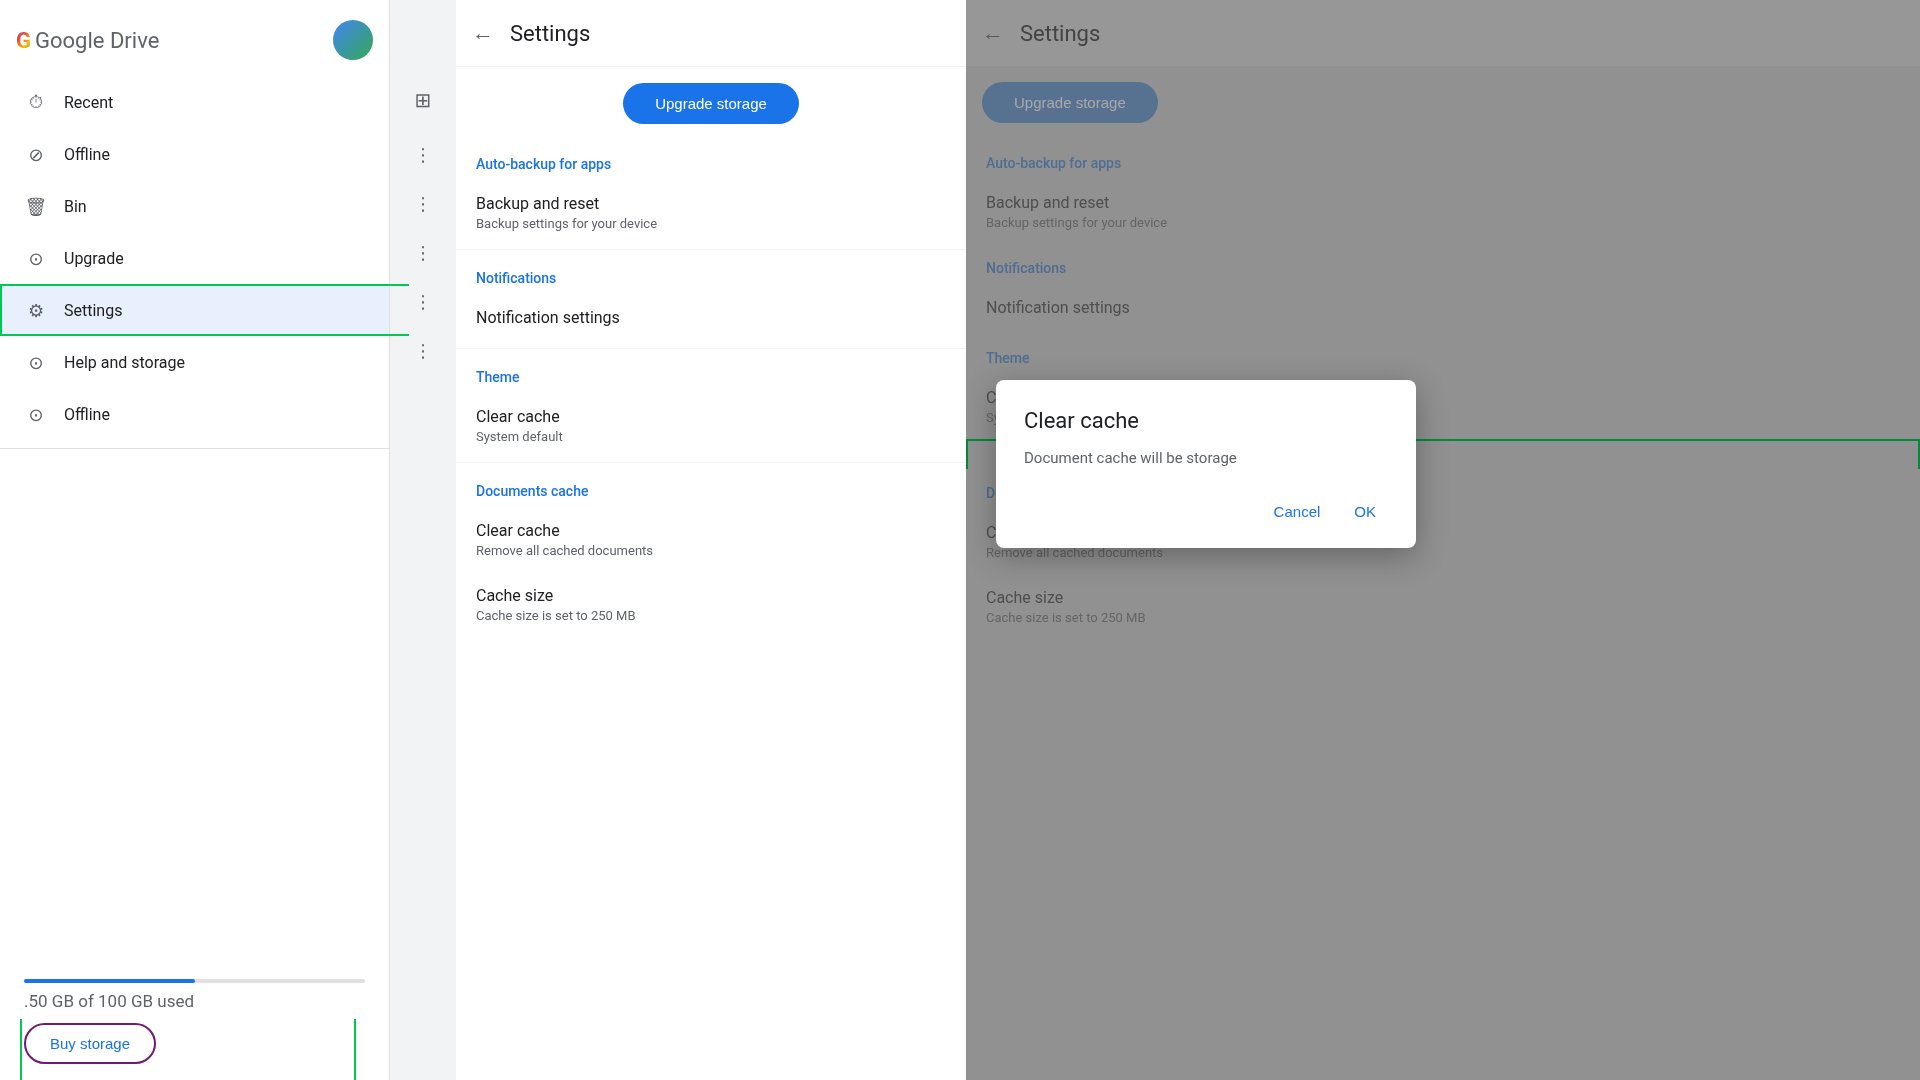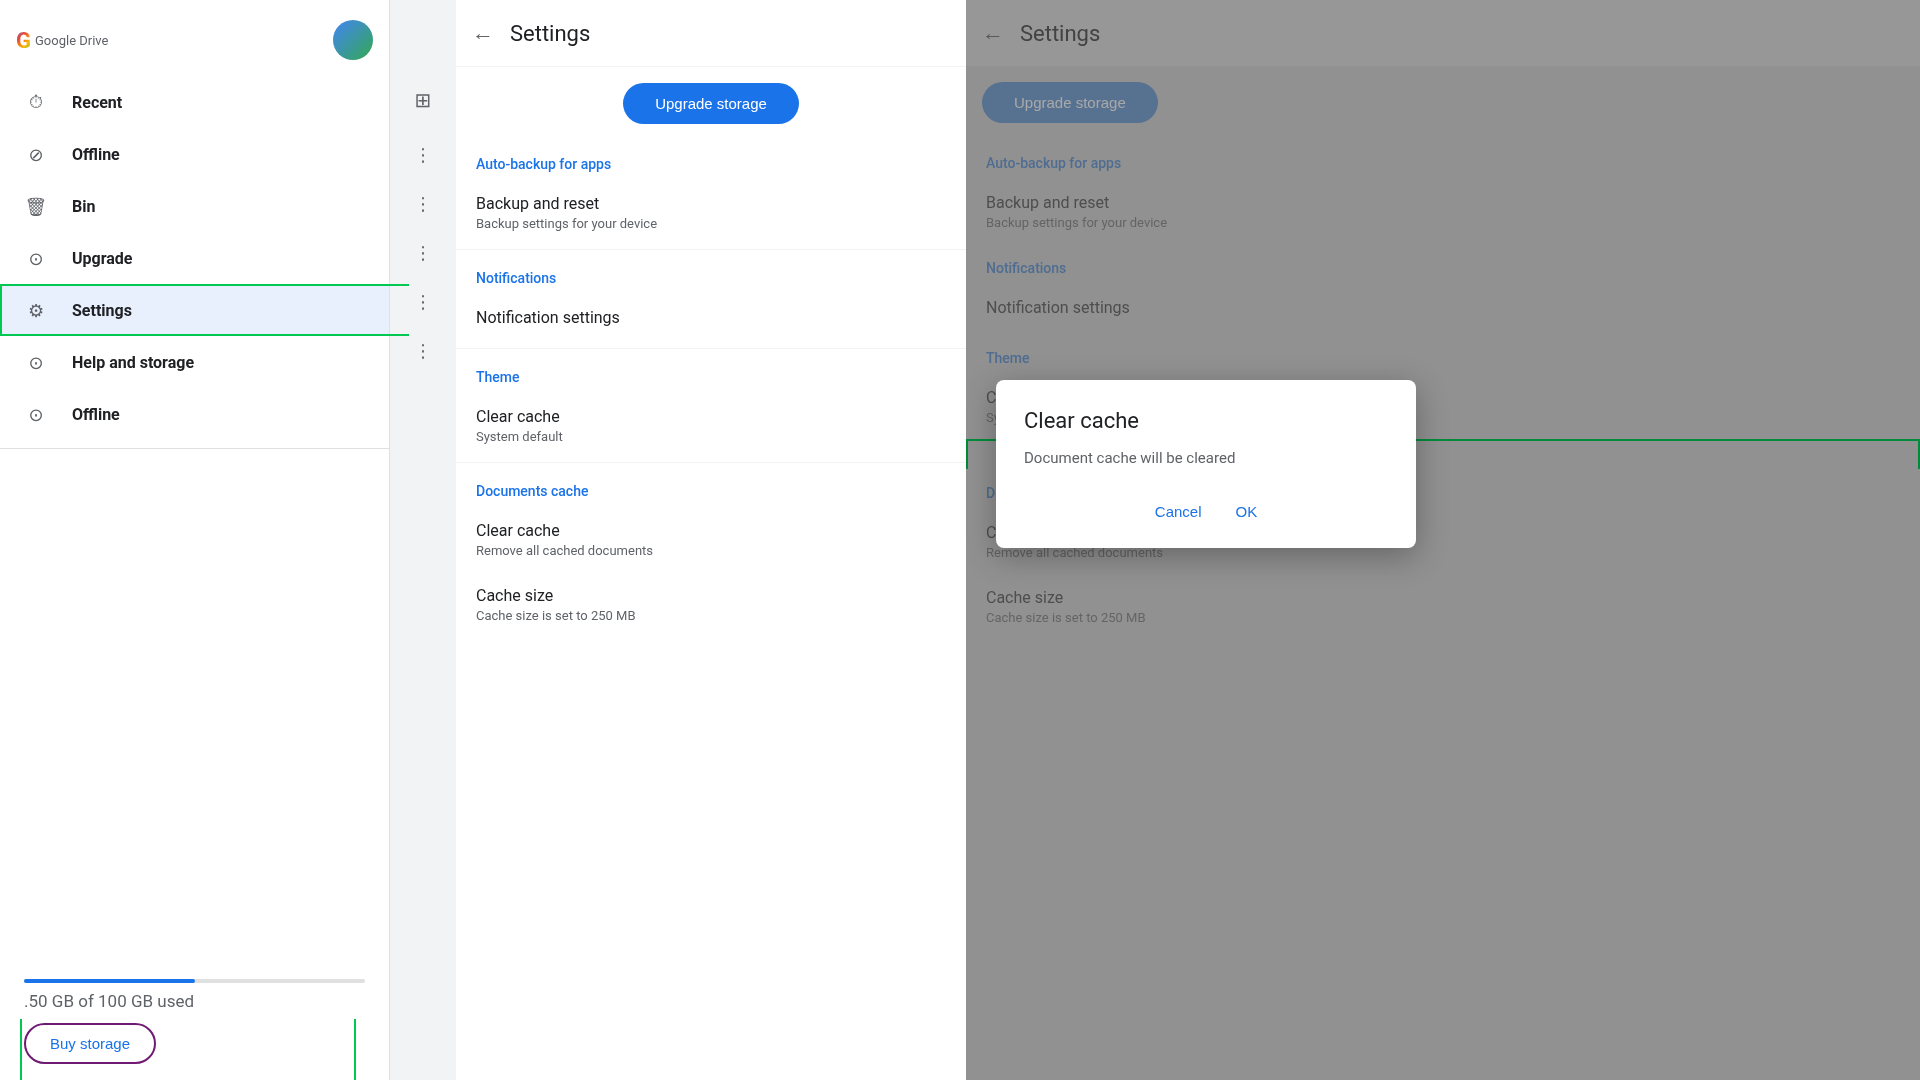--- a/index.html
+++ b/index.html
@@ -41,21 +41,21 @@
     .logo-g {
       font-size: 22px;
       font-weight: 700;
       background: linear-gradient(135deg, #4285F4, #EA4335, #FBBC05, #34A853);
       -webkit-background-clip: text;
       -webkit-text-fill-color: transparent;
       background-clip: text;
     }
 
     .logo-drive {
-      font-size: 13px;
+      font-size: 22px;
       color: #5f6368;
       font-weight: 400;
     }
 
     .avatar {
       width: 40px;
       height: 40px;
       border-radius: 50%;
       background: linear-gradient(135deg, #4285F4, #34A853);
       margin-left: auto;
@@ -80,22 +80,21 @@
       display: flex;
       align-items: center;
       justify-content: center;
       color: #5f6368;
       font-size: 18px;
     }
 
     .nav-label {
       font-size: 16px;
       color: #202124;
-      font-weight: 700;
-      margin-left: 8px;
+      font-weight: 400;
     }
 
     .settings-highlight {
       position: absolute;
       left: 0;
       right: -20px;
       top: 0;
       bottom: 0;
       border: 2.5px solid #00c853;
       border-right: none;
@@ -360,21 +359,21 @@
     }
 
     .dialog-message {
       font-size: 15px;
       color: #5f6368;
       margin-bottom: 28px;
     }
 
     .dialog-buttons {
       display: flex;
-      justify-content: center;
+      justify-content: flex-end;
       gap: 10px;
     }
 
     .dialog-btn-cancel {
       background: transparent;
       border: none;
       color: #1a73e8;
       font-size: 15px;
       font-weight: 500;
       cursor: pointer;
@@ -530,20 +529,20 @@
     </div>
     <div class="right-settings-item">
       <div class="right-settings-item-title">Cache size</div>
       <div class="right-settings-item-sub">Cache size is set to 250 MB</div>
     </div>
   </div>
 
   <div class="dialog-overlay">
     <div class="dialog-box">
       <div class="dialog-title">Clear cache</div>
-      <div class="dialog-message">Document cache will be cleared</div>
+      <div class="dialog-message">Document cache will be storage</div>
       <div class="dialog-buttons">
         <button class="dialog-btn-cancel">Cancel</button>
         <button class="dialog-btn-ok">OK</button>
       </div>
     </div>
   </div>
 </div>
 
 </body></html>

